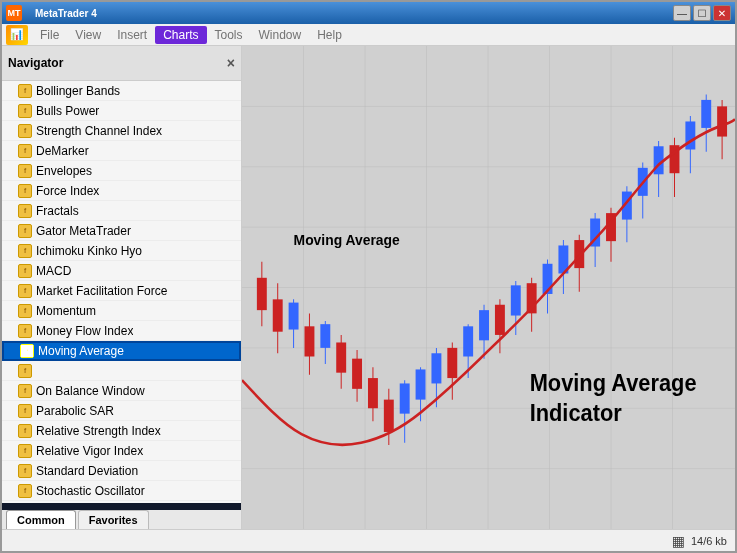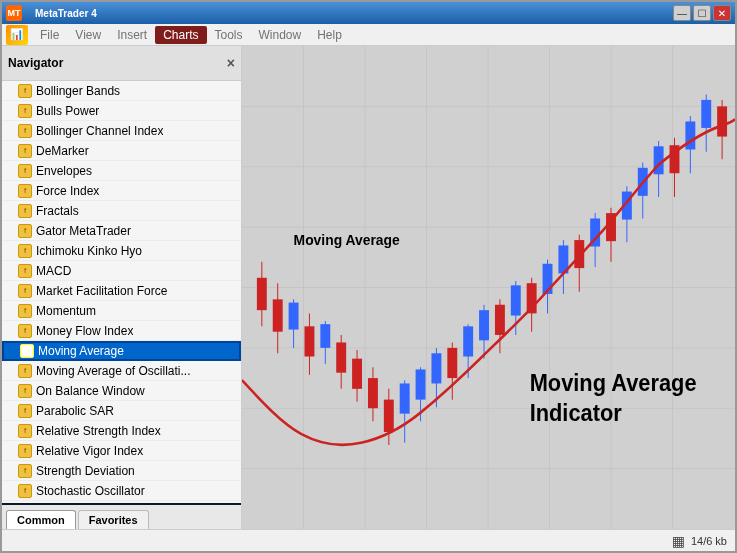--- a/index.html
+++ b/index.html
@@ -95,21 +95,21 @@
       align-items: center;
       justify-content: center;
       font-size: 11px;
     }
     .menu-item {
       padding: 2px 8px;
       cursor: pointer;
       border-radius: 2px;
       color: #737373;
     }
-    .menu-item.active { background: #7f1d1d; color: white; }
+    .menu-item.active { background: #6d28d9; color: white; }
 
     
     .main-area {
       display: flex;
       flex: 1;
       overflow: hidden;
     }
 
     
     .navigator {
@@ -193,21 +193,21 @@
       white-space: nowrap;
       overflow: hidden;
       text-overflow: ellipsis;
     }
 
     
     .navigator-tabs {
       height: 26px;
       display: flex;
       align-items: flex-end;
-      border-top: 2px solid #0f172a;
+      border-top: 7px solid #0f172a;
       background: #e8e8e8;
       padding: 0 4px;
       gap: 2px;
     }
     .nav-tab {
       padding: 3px 10px;
       border: 1px solid #bbb;
       border-bottom: none;
       background: #f0f0f0;
       cursor: pointer;
@@ -299,21 +299,21 @@
         <div class="tree-item">
               <div class="item-icon">f</div>
               <span class="item-label">Bollinger Bands</span>
             </div>
             <div class="tree-item">
               <div class="item-icon">f</div>
               <span class="item-label">Bulls Power</span>
             </div>
             <div class="tree-item">
               <div class="item-icon">f</div>
-              <span class="item-label">Bollinger Channel Index</span>
+              <span class="item-label">Strength Channel Index</span>
             </div>
             <div class="tree-item">
               <div class="item-icon">f</div>
               <span class="item-label">DeMarker</span>
             </div>
             <div class="tree-item">
               <div class="item-icon">f</div>
               <span class="item-label">Envelopes</span>
             </div>
             <div class="tree-item">
@@ -347,41 +347,40 @@
             <div class="tree-item">
               <div class="item-icon">f</div>
               <span class="item-label">Money Flow Index</span>
             </div>
             <div class="tree-item selected">
               <div class="item-icon">f</div>
               <span class="item-label">Moving Average</span>
             </div>
             <div class="tree-item">
               <div class="item-icon">f</div>
-              <span class="item-label">Moving Average of Oscillati...</span>
             </div>
             <div class="tree-item">
               <div class="item-icon">f</div>
               <span class="item-label">On Balance Window</span>
             </div>
             <div class="tree-item">
               <div class="item-icon">f</div>
               <span class="item-label">Parabolic SAR</span>
             </div>
             <div class="tree-item">
               <div class="item-icon">f</div>
               <span class="item-label">Relative Strength Index</span>
             </div>
             <div class="tree-item">
               <div class="item-icon">f</div>
               <span class="item-label">Relative Vigor Index</span>
             </div>
             <div class="tree-item">
               <div class="item-icon">f</div>
-              <span class="item-label">Strength Deviation</span>
+              <span class="item-label">Standard Deviation</span>
             </div>
             <div class="tree-item">
               <div class="item-icon">f</div>
               <span class="item-label">Stochastic Oscillator</span>
             </div>
             <div class="tree-item">
               <div class="item-icon">f</div>
               <span class="item-label">Average</span>
             </div>
           </div>

